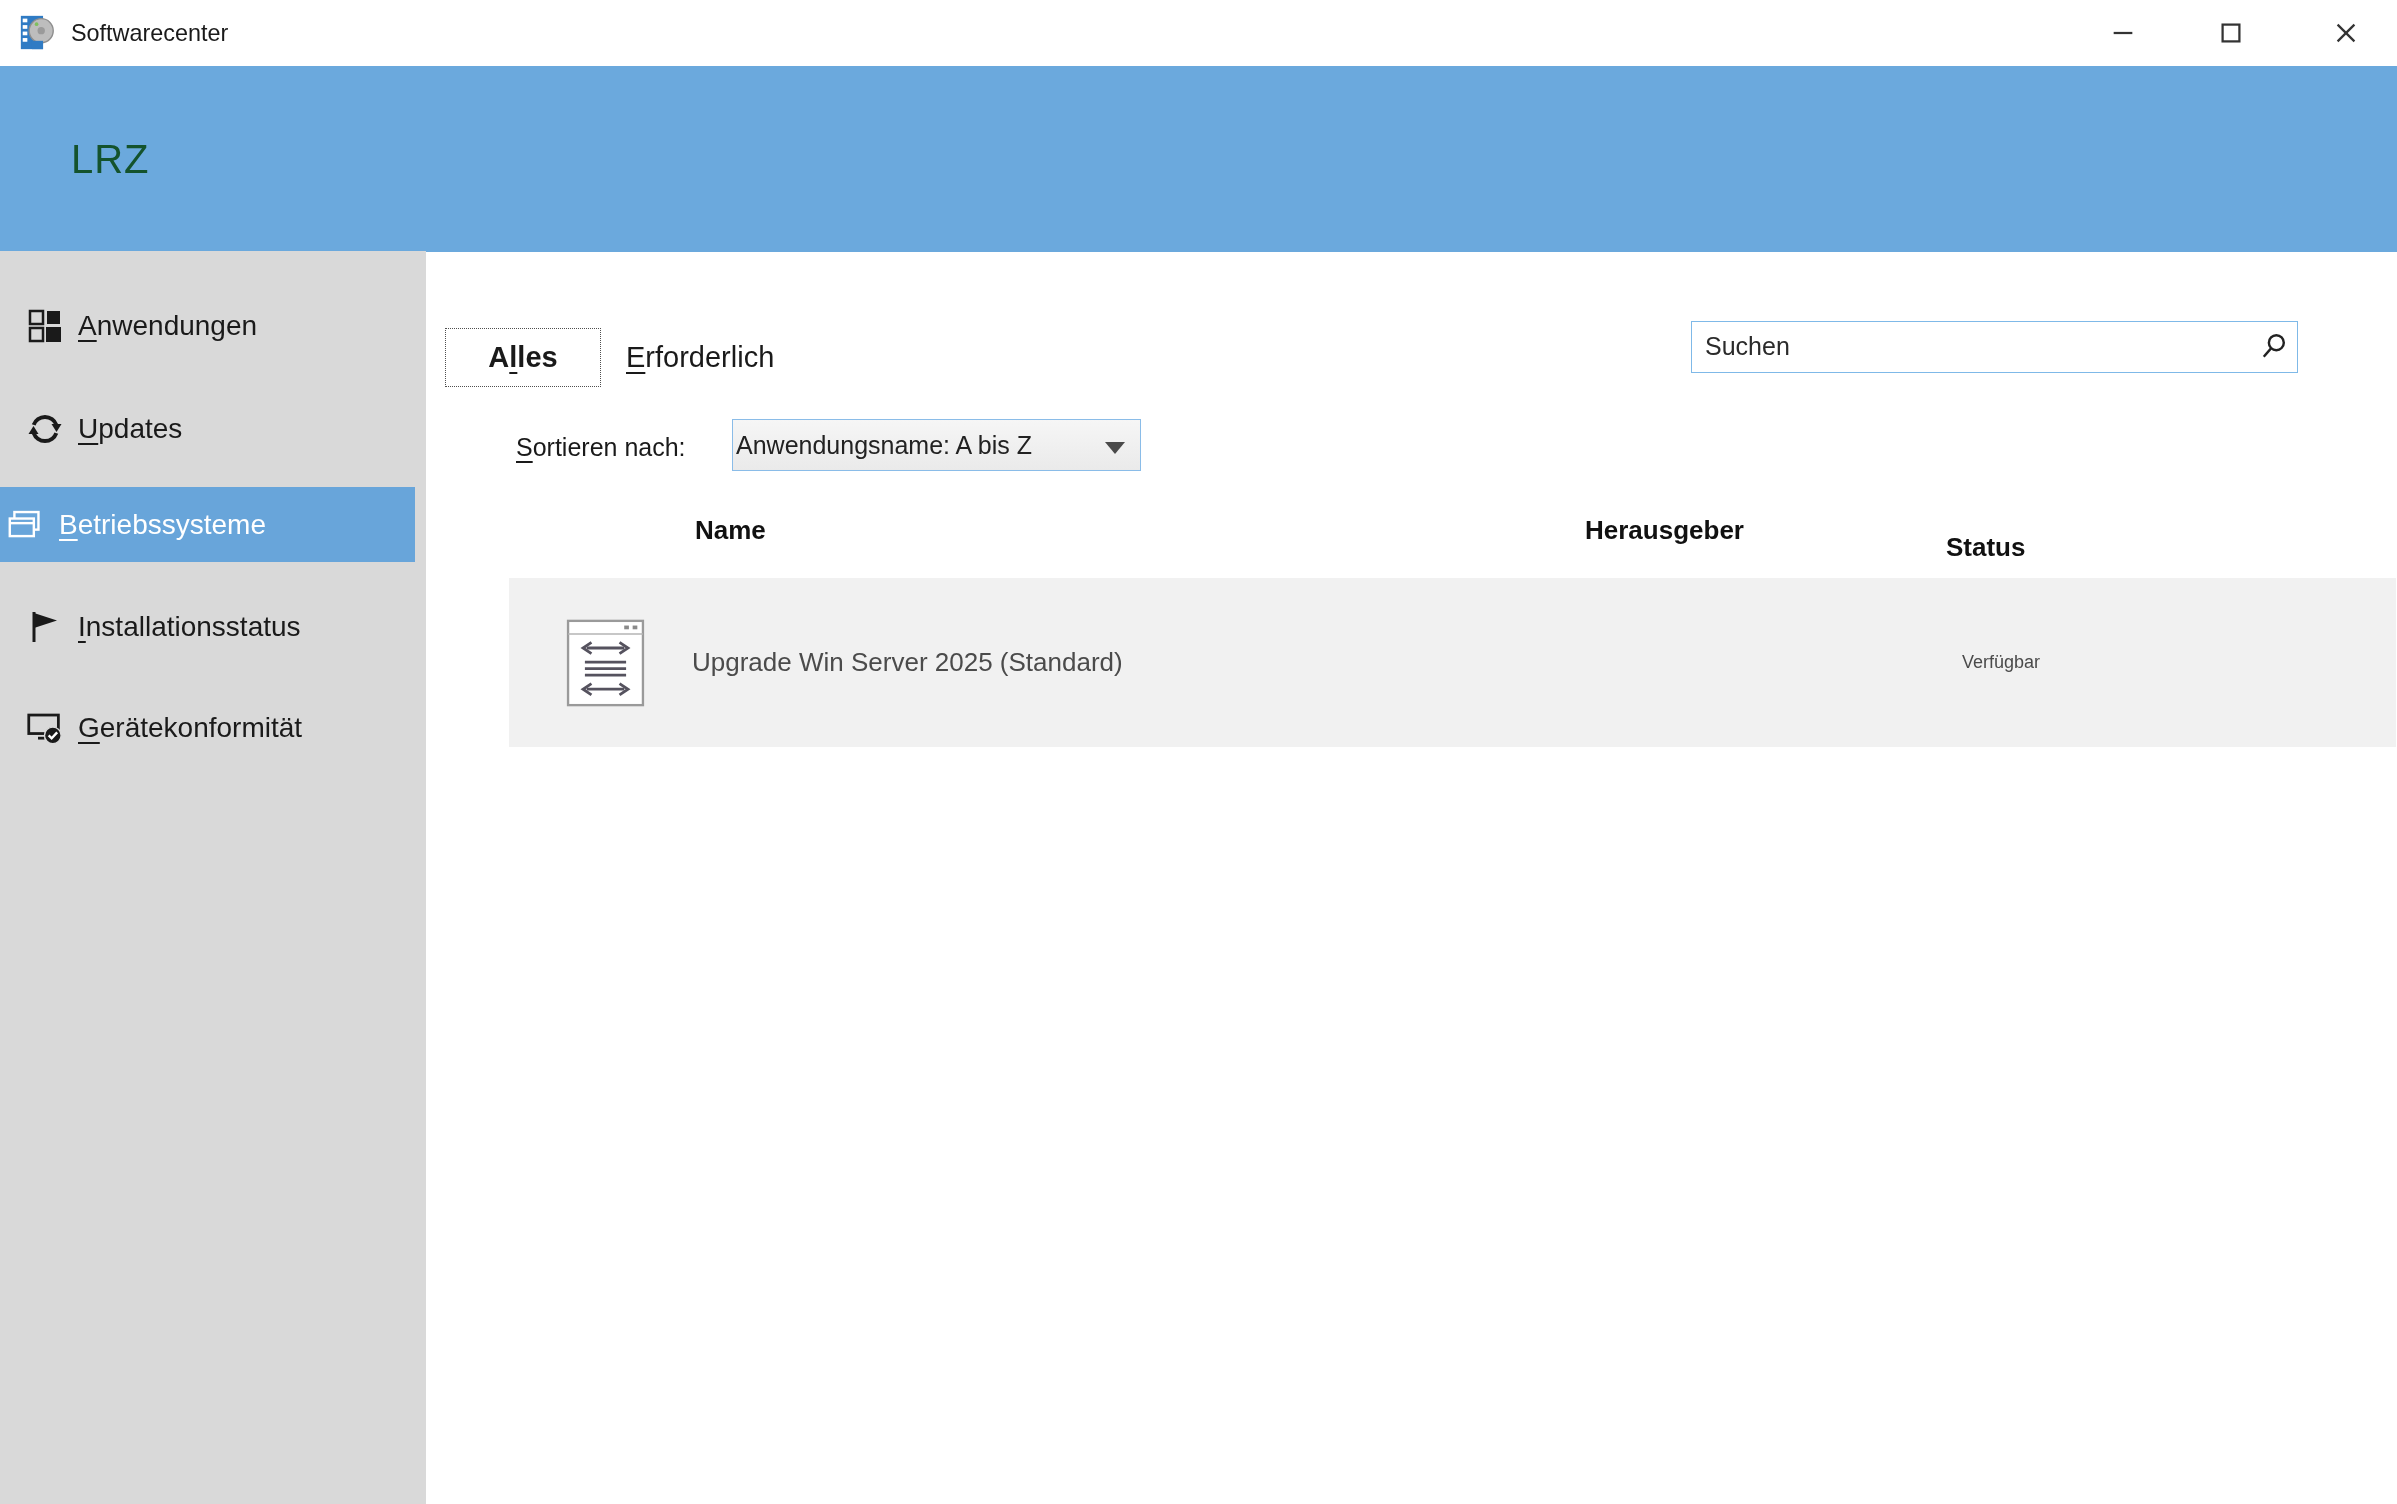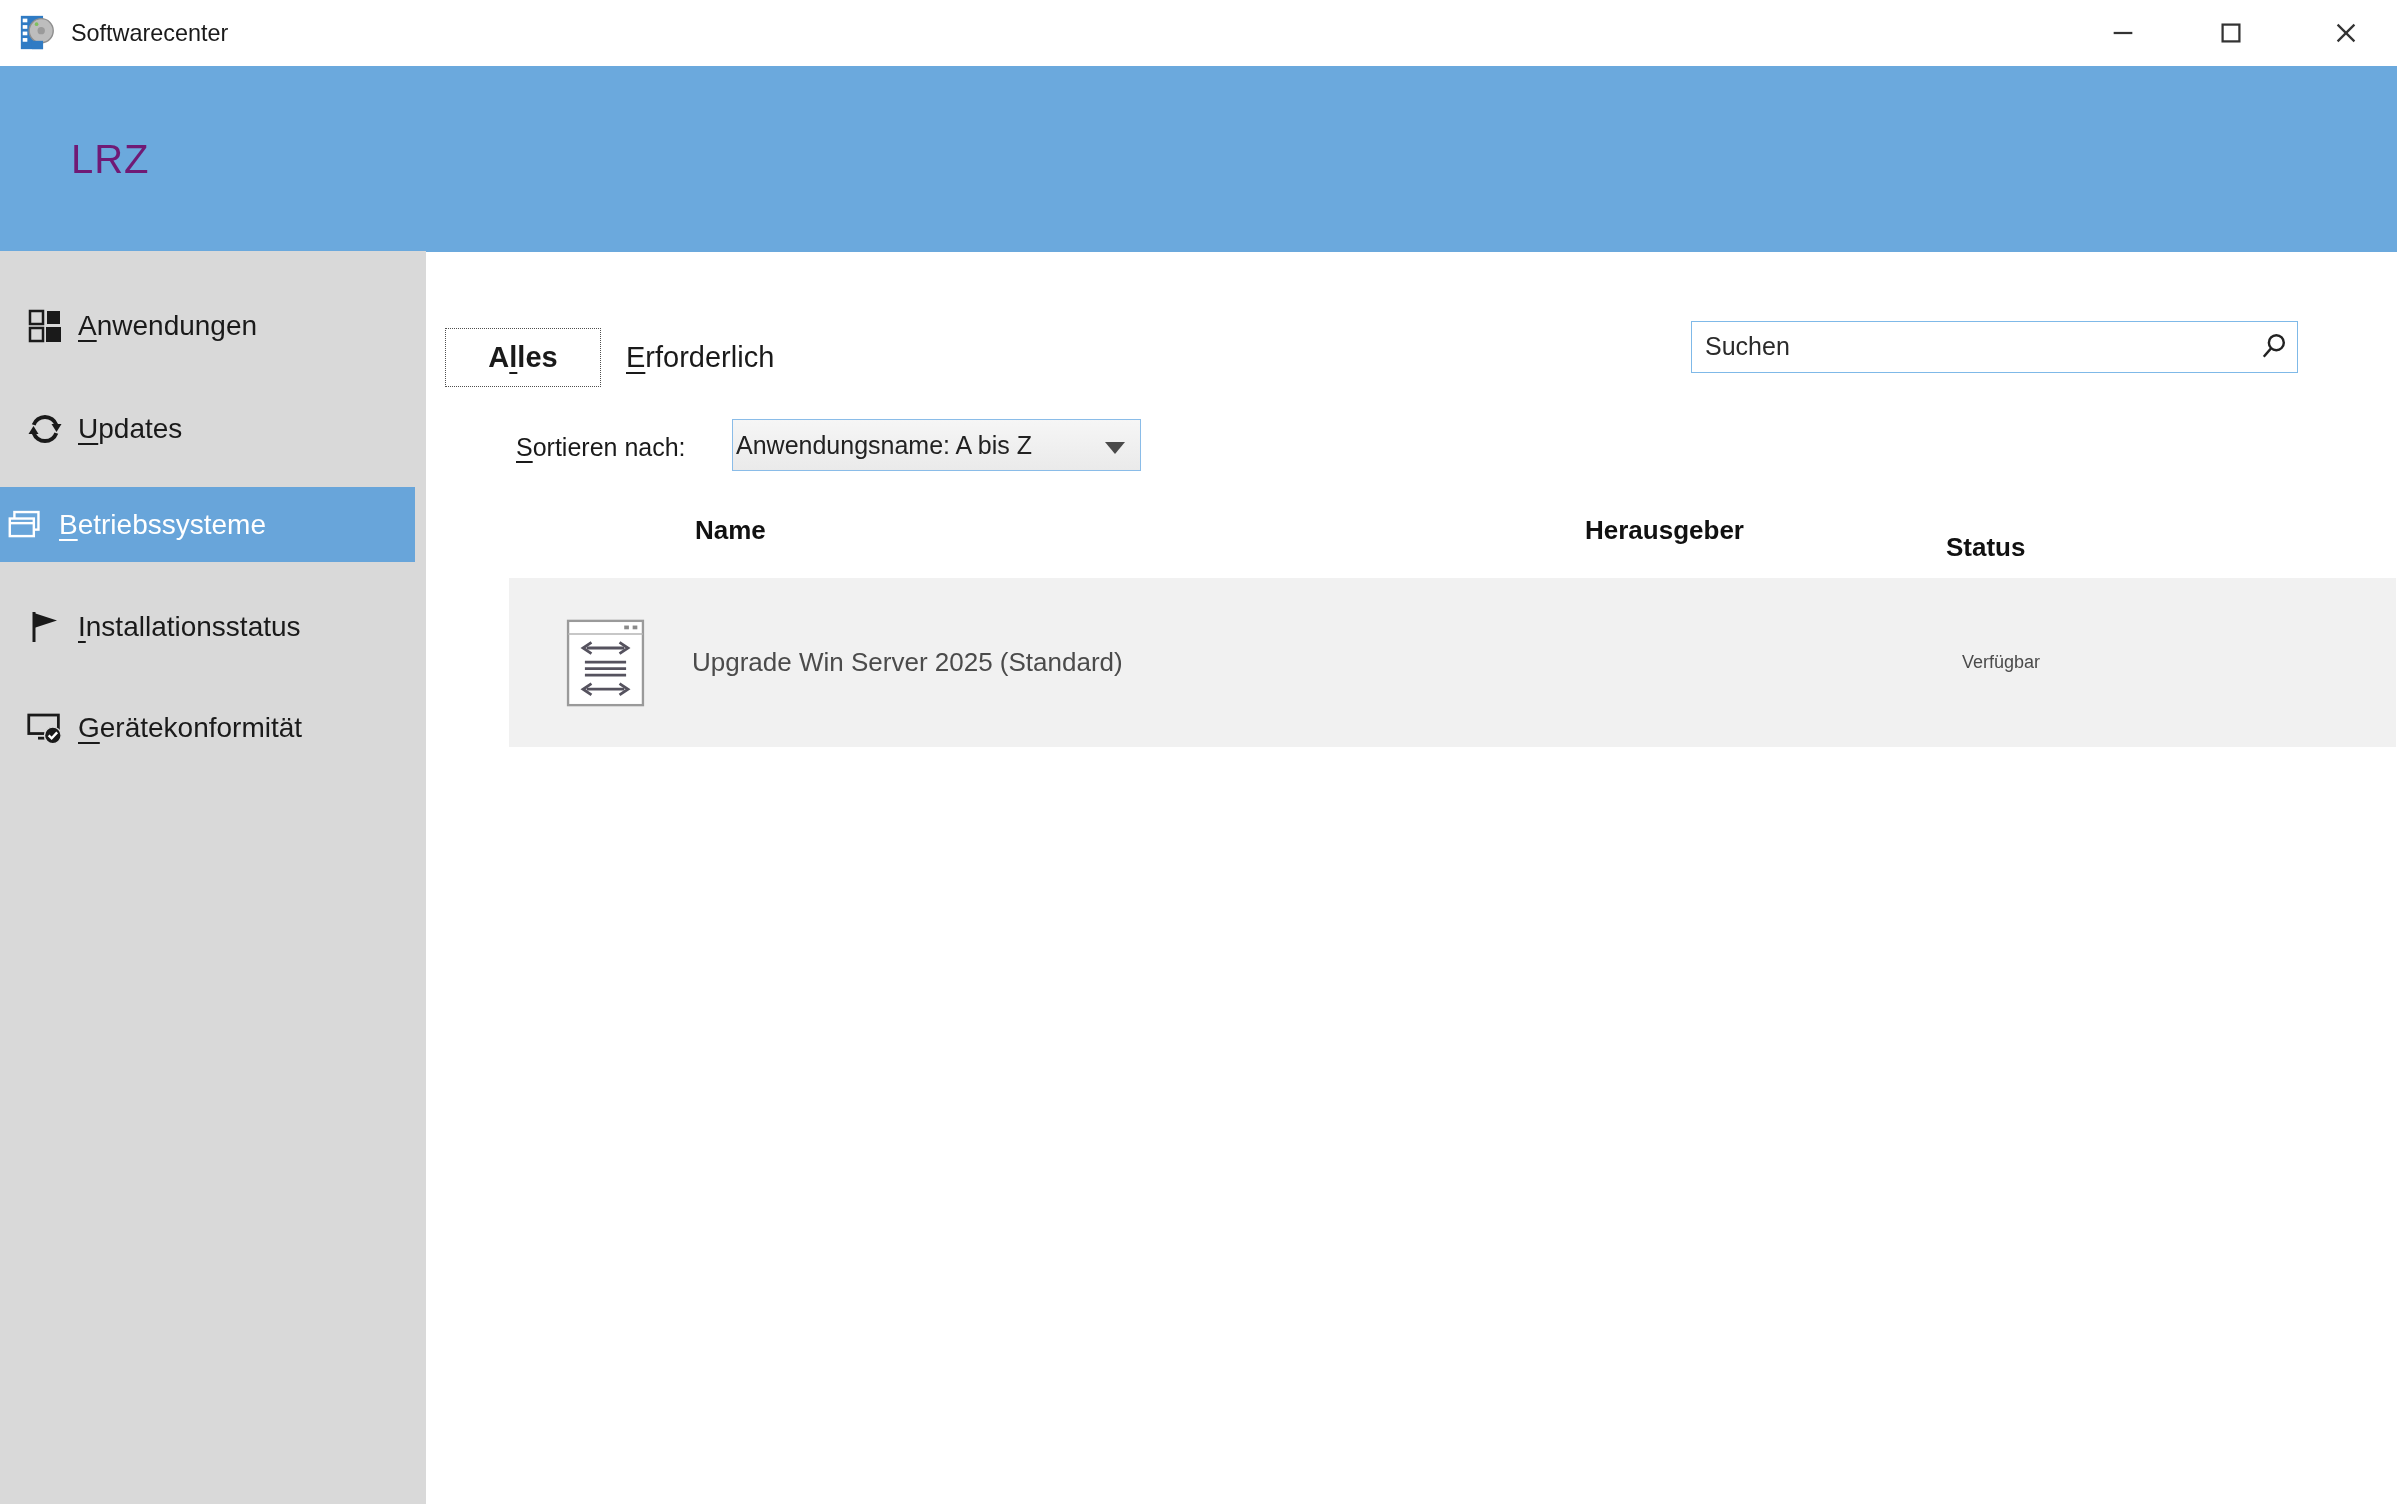--- a/index.html
+++ b/index.html
@@ -11,21 +11,21 @@
   
   .titlebar{position:absolute;left:0;top:0;width:2398px;height:66px;background:#ffffff;}
   .titlebar .appicon{position:absolute;left:19px;top:14px;width:37px;height:37px;}
   .titlebar .title{position:absolute;left:71px;top:0;height:66px;display:flex;align-items:center;
     font-size:23.4px;color:#1a1a1a;}
   .winbtn{position:absolute;top:11.2px;width:43px;height:43px;display:flex;align-items:center;justify-content:center;background:transparent;border:none;}
   .winbtn svg{display:block;}
   
   .banner{position:absolute;left:0;top:66px;width:2398px;height:186px;background:#6BA9DD;}
   .brand{position:absolute;left:71px;top:0;height:186px;display:flex;align-items:center;
-    font-size:40px;font-weight:400;color:#701a75;letter-spacing:0.9px;}
+    font-size:40px;font-weight:400;color:#14532d;letter-spacing:0.9px;}
   
   .sidebar{position:absolute;left:0;top:251px;width:426px;height:1254px;background:#D9D9D9;}
   .side-item{position:absolute;left:0;width:426px;height:75px;display:flex;align-items:center;
     padding-left:26px;box-sizing:border-box;cursor:pointer;color:#1a1a1a;}
   .side-item .icn{width:37px;height:37px;flex:0 0 37px;margin-right:15px;display:flex;align-items:center;justify-content:center;}
   .side-item .lbl{font-size:28px;white-space:nowrap;}
   .side-item.selected{background:#68A5DA;width:415px;color:#ffffff;}
   .ak{text-decoration:underline;text-decoration-thickness:1.9px;text-underline-offset:4.7px;}
   
   .tab{position:absolute;display:flex;align-items:center;justify-content:center;font-size:29px;color:#1a1a1a;cursor:pointer;background:transparent;}

